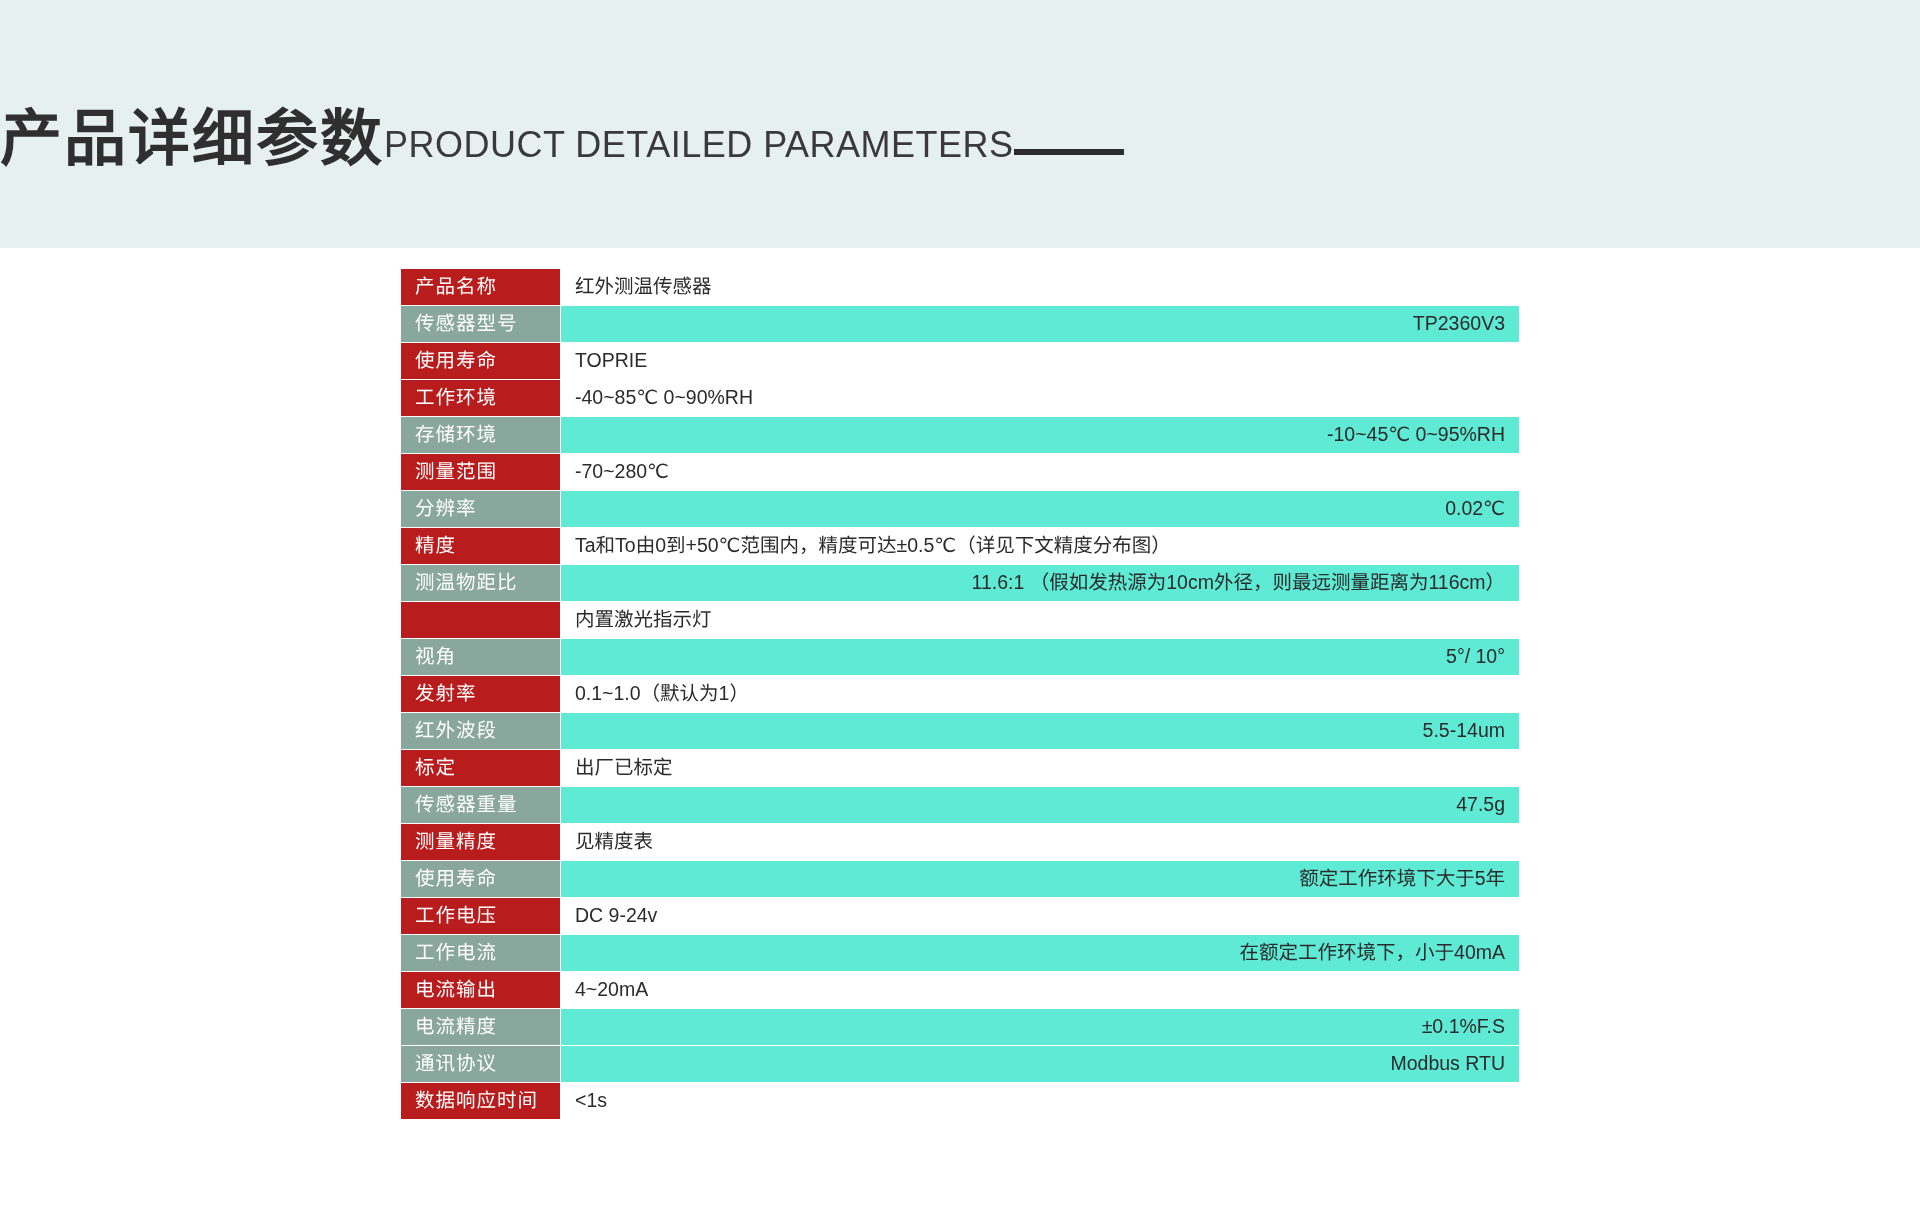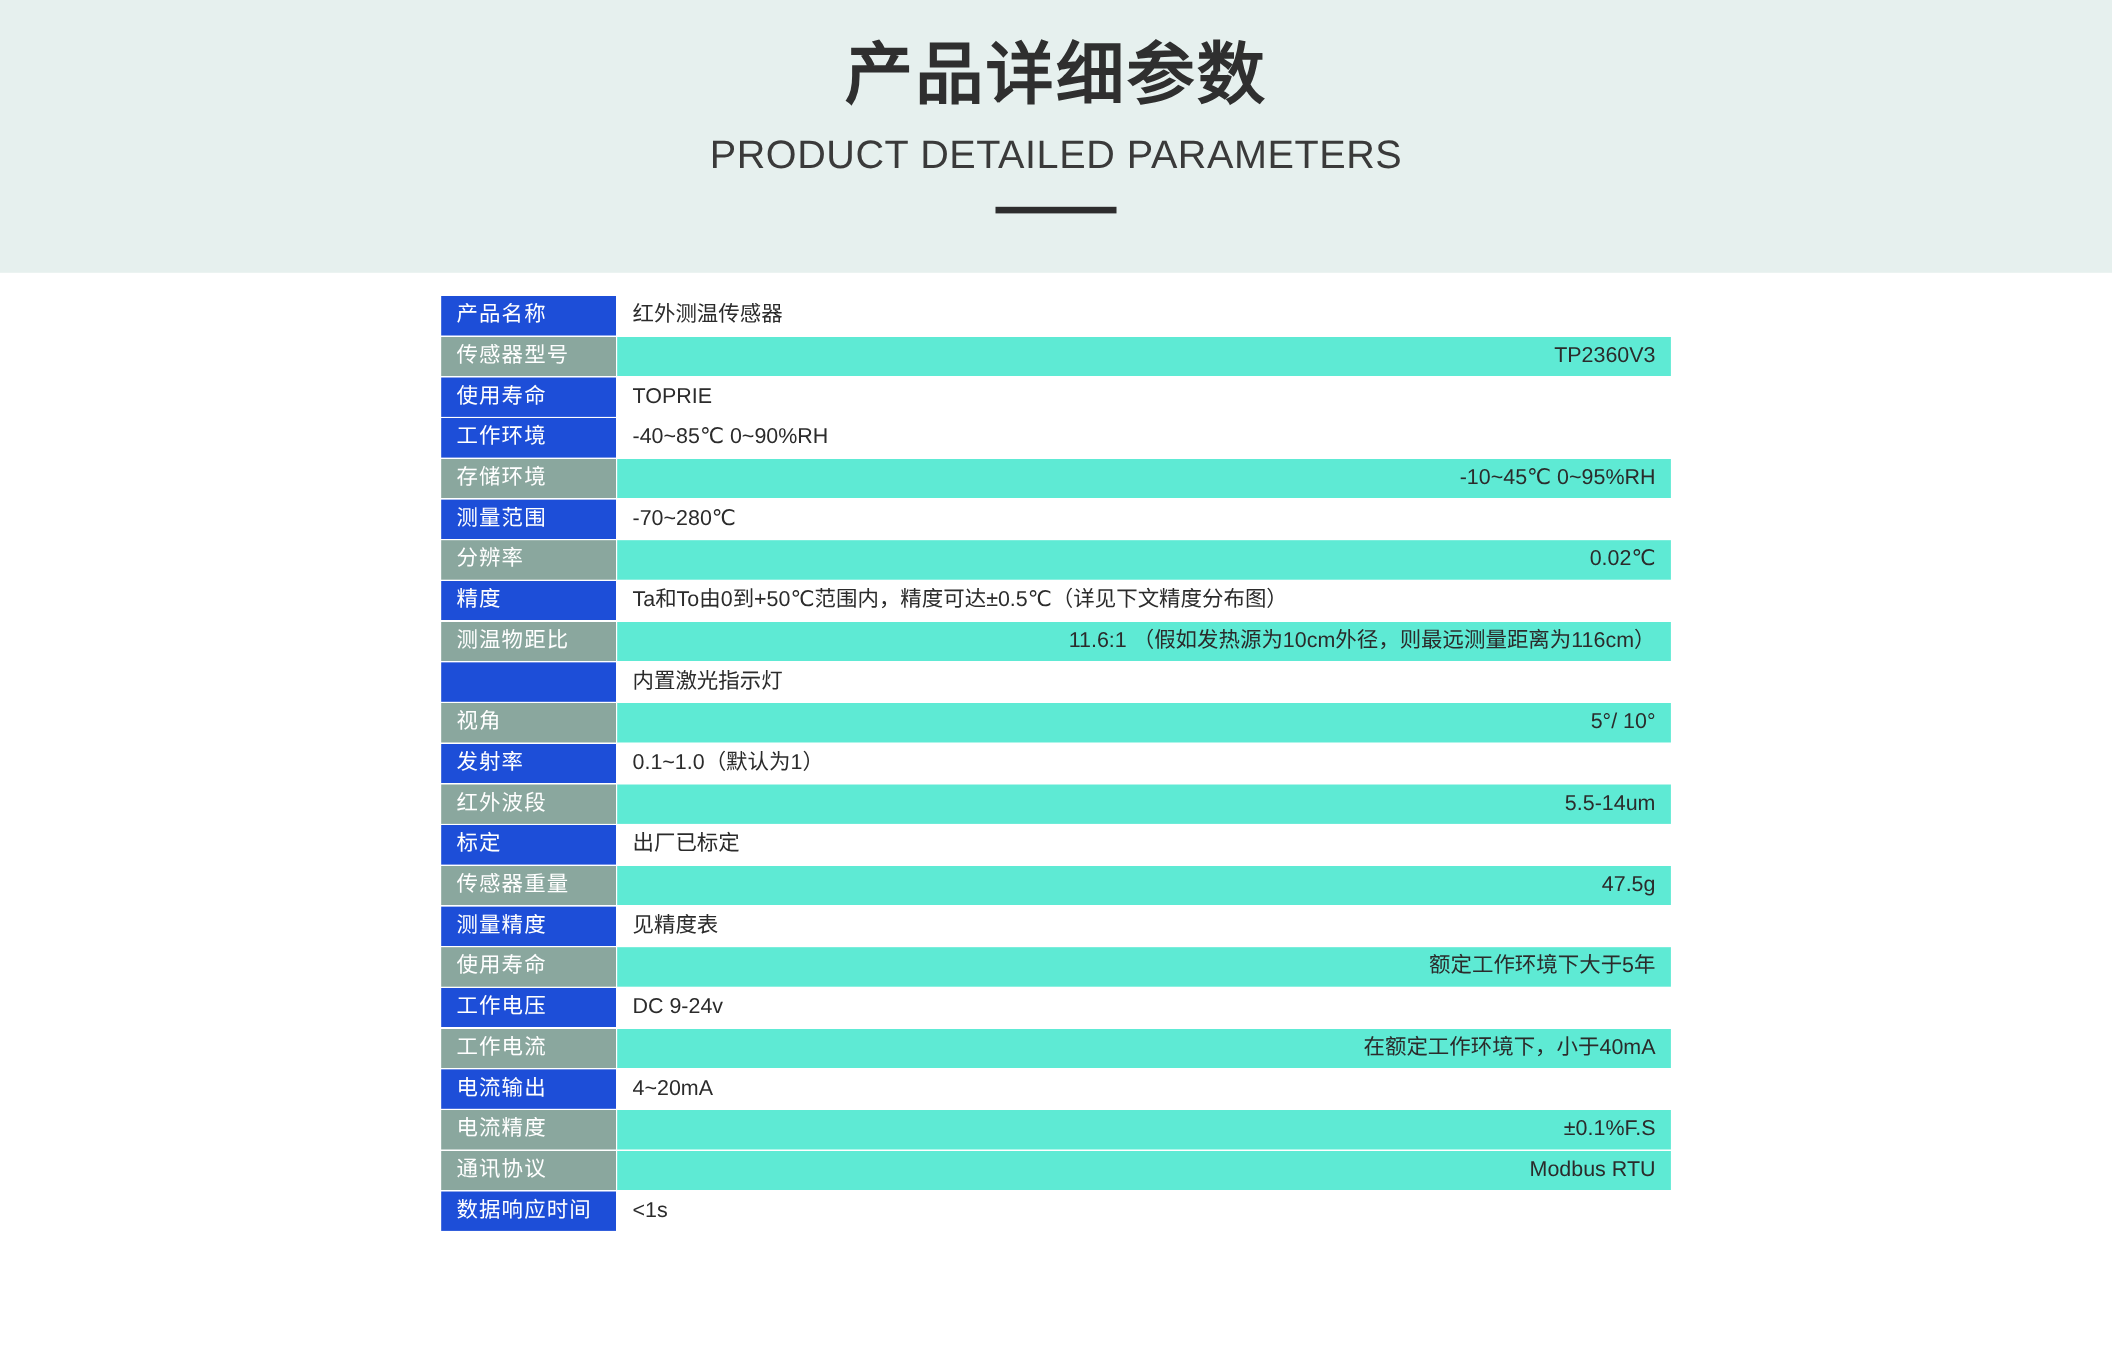--- a/index.html
+++ b/index.html
@@ -15,21 +15,21 @@
     overflow: hidden;
   }
 
   
   .banner {
     width: 1920px;
     height: 248px;
     background: #e6f0ee;
     box-sizing: border-box;
     display: flex;
-    flex-direction: column;
+    flex-direction: row;
     align-items: center;
     justify-content: flex-start;
     padding-top: 30px;
   }
   .banner-title-cn {
     font-size: 62px;
     font-weight: bold;
     letter-spacing: 2px;
     color: #2f2f2f;
     line-height: 1.25;
@@ -78,21 +78,21 @@
     background: #93ada5;
     color: #ffffff;
     font-size: 19.5px;
     letter-spacing: 1px;
   }
   td.val {
     color: #2b2b2b;
   }
   tr.odd td.val  { background: #ffffff; }
   tr.even td.val { background: #5eead4; text-align: right; }
-  tr.odd td.lbl  { background: #1d4ed8; }
+  tr.odd td.lbl  { background: #b91c1c; }
   tr.even td.lbl { background: #8aa79e; }
   td.lbl.empty { background: #ffffff; border-color: #ffffff; }
 </style>
 </head>
 <body>
 
 <div class="banner">
   <h1 class="banner-title-cn">产品详细参数</h1>
   <div class="banner-title-en">PRODUCT DETAILED PARAMETERS</div>
   <div class="banner-rule"></div>

